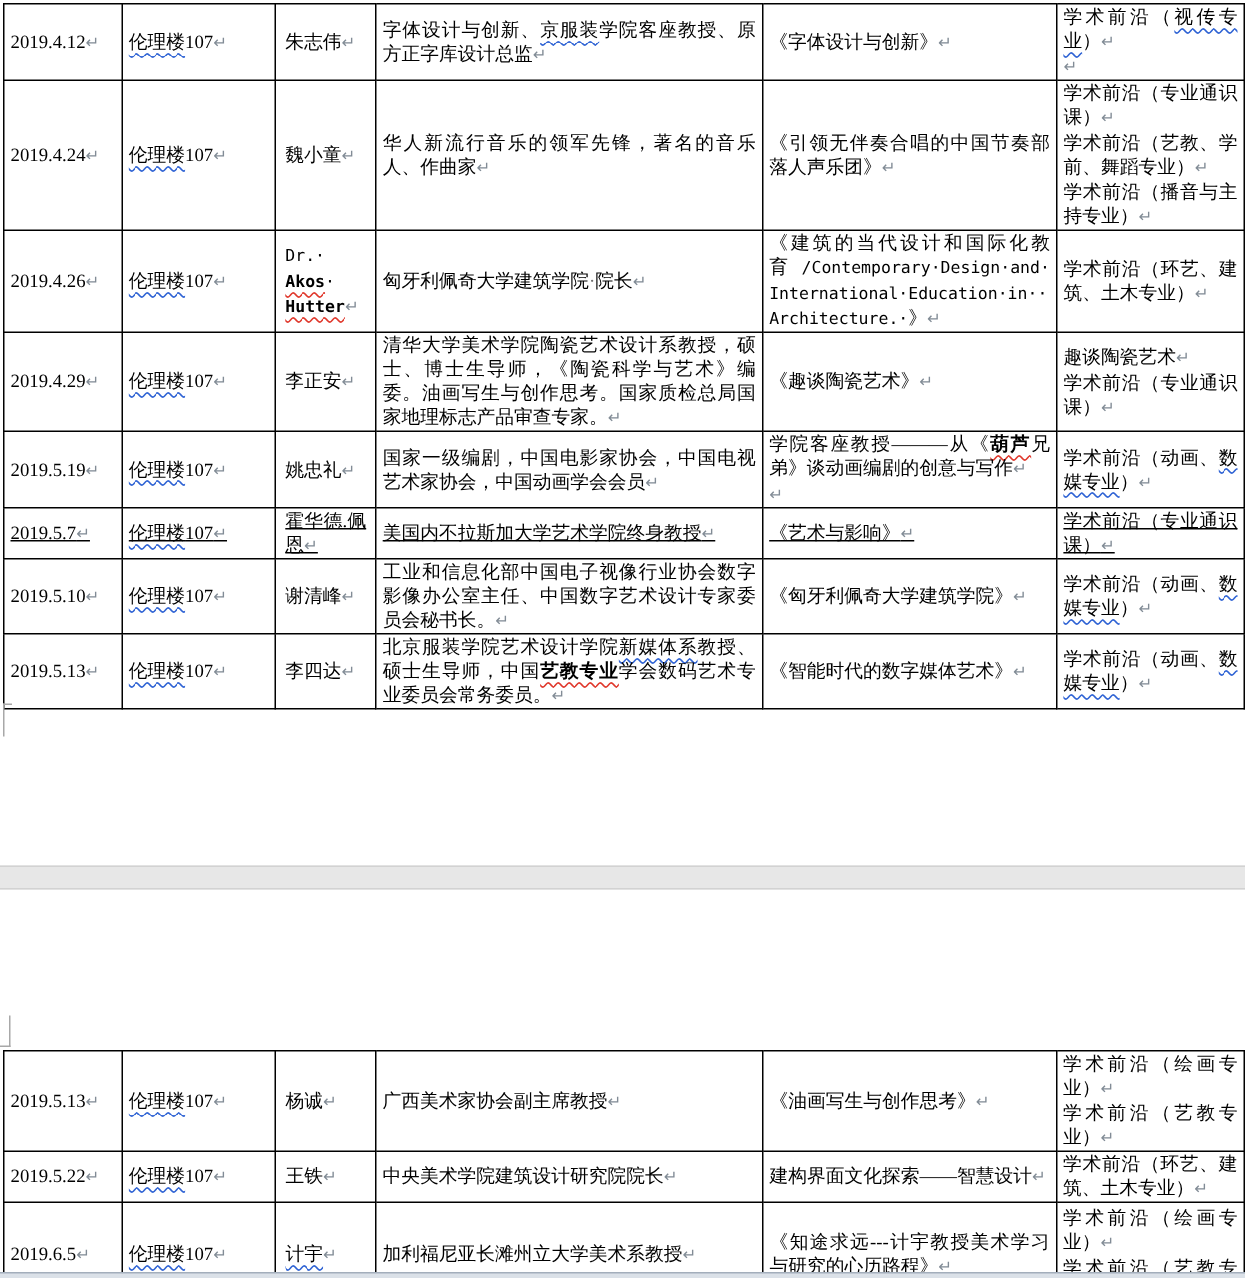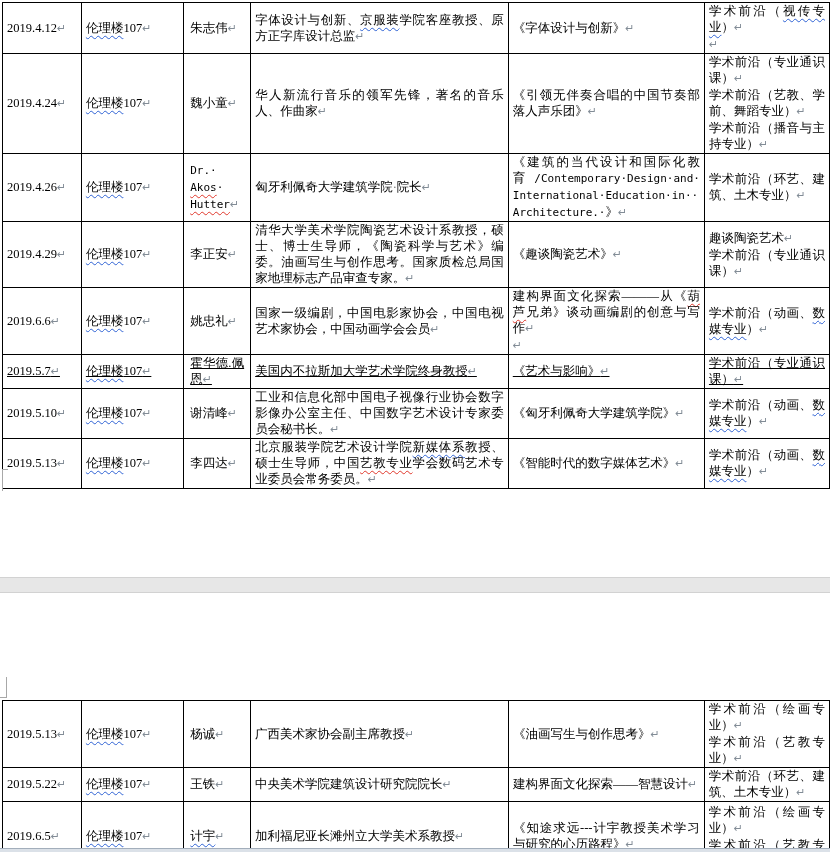--- a/index.html
+++ b/index.html
@@ -27,21 +27,21 @@
   .mono{font-family:"DejaVu Sans Mono","Liberation Mono",monospace;font-size:11px;}
   .sdot{color:#6f6f6f;}
   .wb{
     text-decoration-line:underline;text-decoration-style:wavy;
     text-decoration-color:#2f63d4;text-decoration-thickness:1px;
     text-underline-offset:3px;text-decoration-skip-ink:none;
   }
   .wr{
     text-decoration-line:underline;text-decoration-style:wavy;
     text-decoration-color:#e0382c;text-decoration-thickness:1px;
-    text-underline-offset:3px;text-decoration-skip-ink:none;
+    text-underline-offset:3px;text-decoration-skip-ink:none;font-weight:bold;
   }
   #page-gap{
     position:absolute;left:0;top:577px;width:830px;height:14px;
     background:#e7e7e7;border-top:1px solid #d2d2d2;border-bottom:1px solid #d2d2d2;
   }
   #corner-a{
     position:absolute;left:2px;top:469px;width:5px;height:21px;
     border-top:1px solid #a8a8a8;border-left:1px solid #a8a8a8;
   }
   #corner-b{
@@ -148,33 +148,33 @@
         <td class="c4">
           <div class="para"><span>《趣谈陶瓷艺术》</span><span class="mark">↵</span></div>
         </td>
         <td class="c5">
           <div class="para"><span>趣谈陶瓷艺术</span><span class="mark">↵</span></div>
           <div class="para"><span>学术前沿（专业通识课）</span><span class="mark">↵</span></div>
         </td>
       </tr>
       <tr style="height: 46px;">
         <td class="c0">
-          <div class="para"><span>2019.6.6</span><span class="mark">↵</span></div>
+          <div class="para"><span>2019.5.19</span><span class="mark">↵</span></div>
         </td>
         <td class="c1">
           <div class="para"><span class="wb">伦理楼</span><span>107</span><span class="mark">↵</span></div>
         </td>
         <td class="c2">
           <div class="para"><span>姚忠礼</span><span class="mark">↵</span></div>
         </td>
         <td class="c3">
           <div class="para"><span>国家一级编剧，中国电影家协会，中国电视艺术家协会，中国动画学会会员</span><span class="mark">↵</span></div>
         </td>
         <td class="c4">
-          <div class="para"><span>建构界面文化探索———从《</span><span class="wr">葫芦</span><span>兄弟》谈动画编剧的创意与写作</span><span class="mark">↵</span></div>
+          <div class="para"><span>学院客座教授———从《</span><span class="wr">葫芦</span><span>兄弟》谈动画编剧的创意与写作</span><span class="mark">↵</span></div>
           <div class="para"><span class="mark">↵</span></div>
         </td>
         <td class="c5">
           <div class="para"><span>学术前沿（动画、</span><span class="wb">数媒专业</span><span>）</span><span class="mark">↵</span></div>
         </td>
       </tr>
       <tr style="height: 33px; text-decoration: underline;">
         <td class="c0">
           <div class="para"><span>2019.5.7</span><span class="mark">↵</span></div>
         </td>

